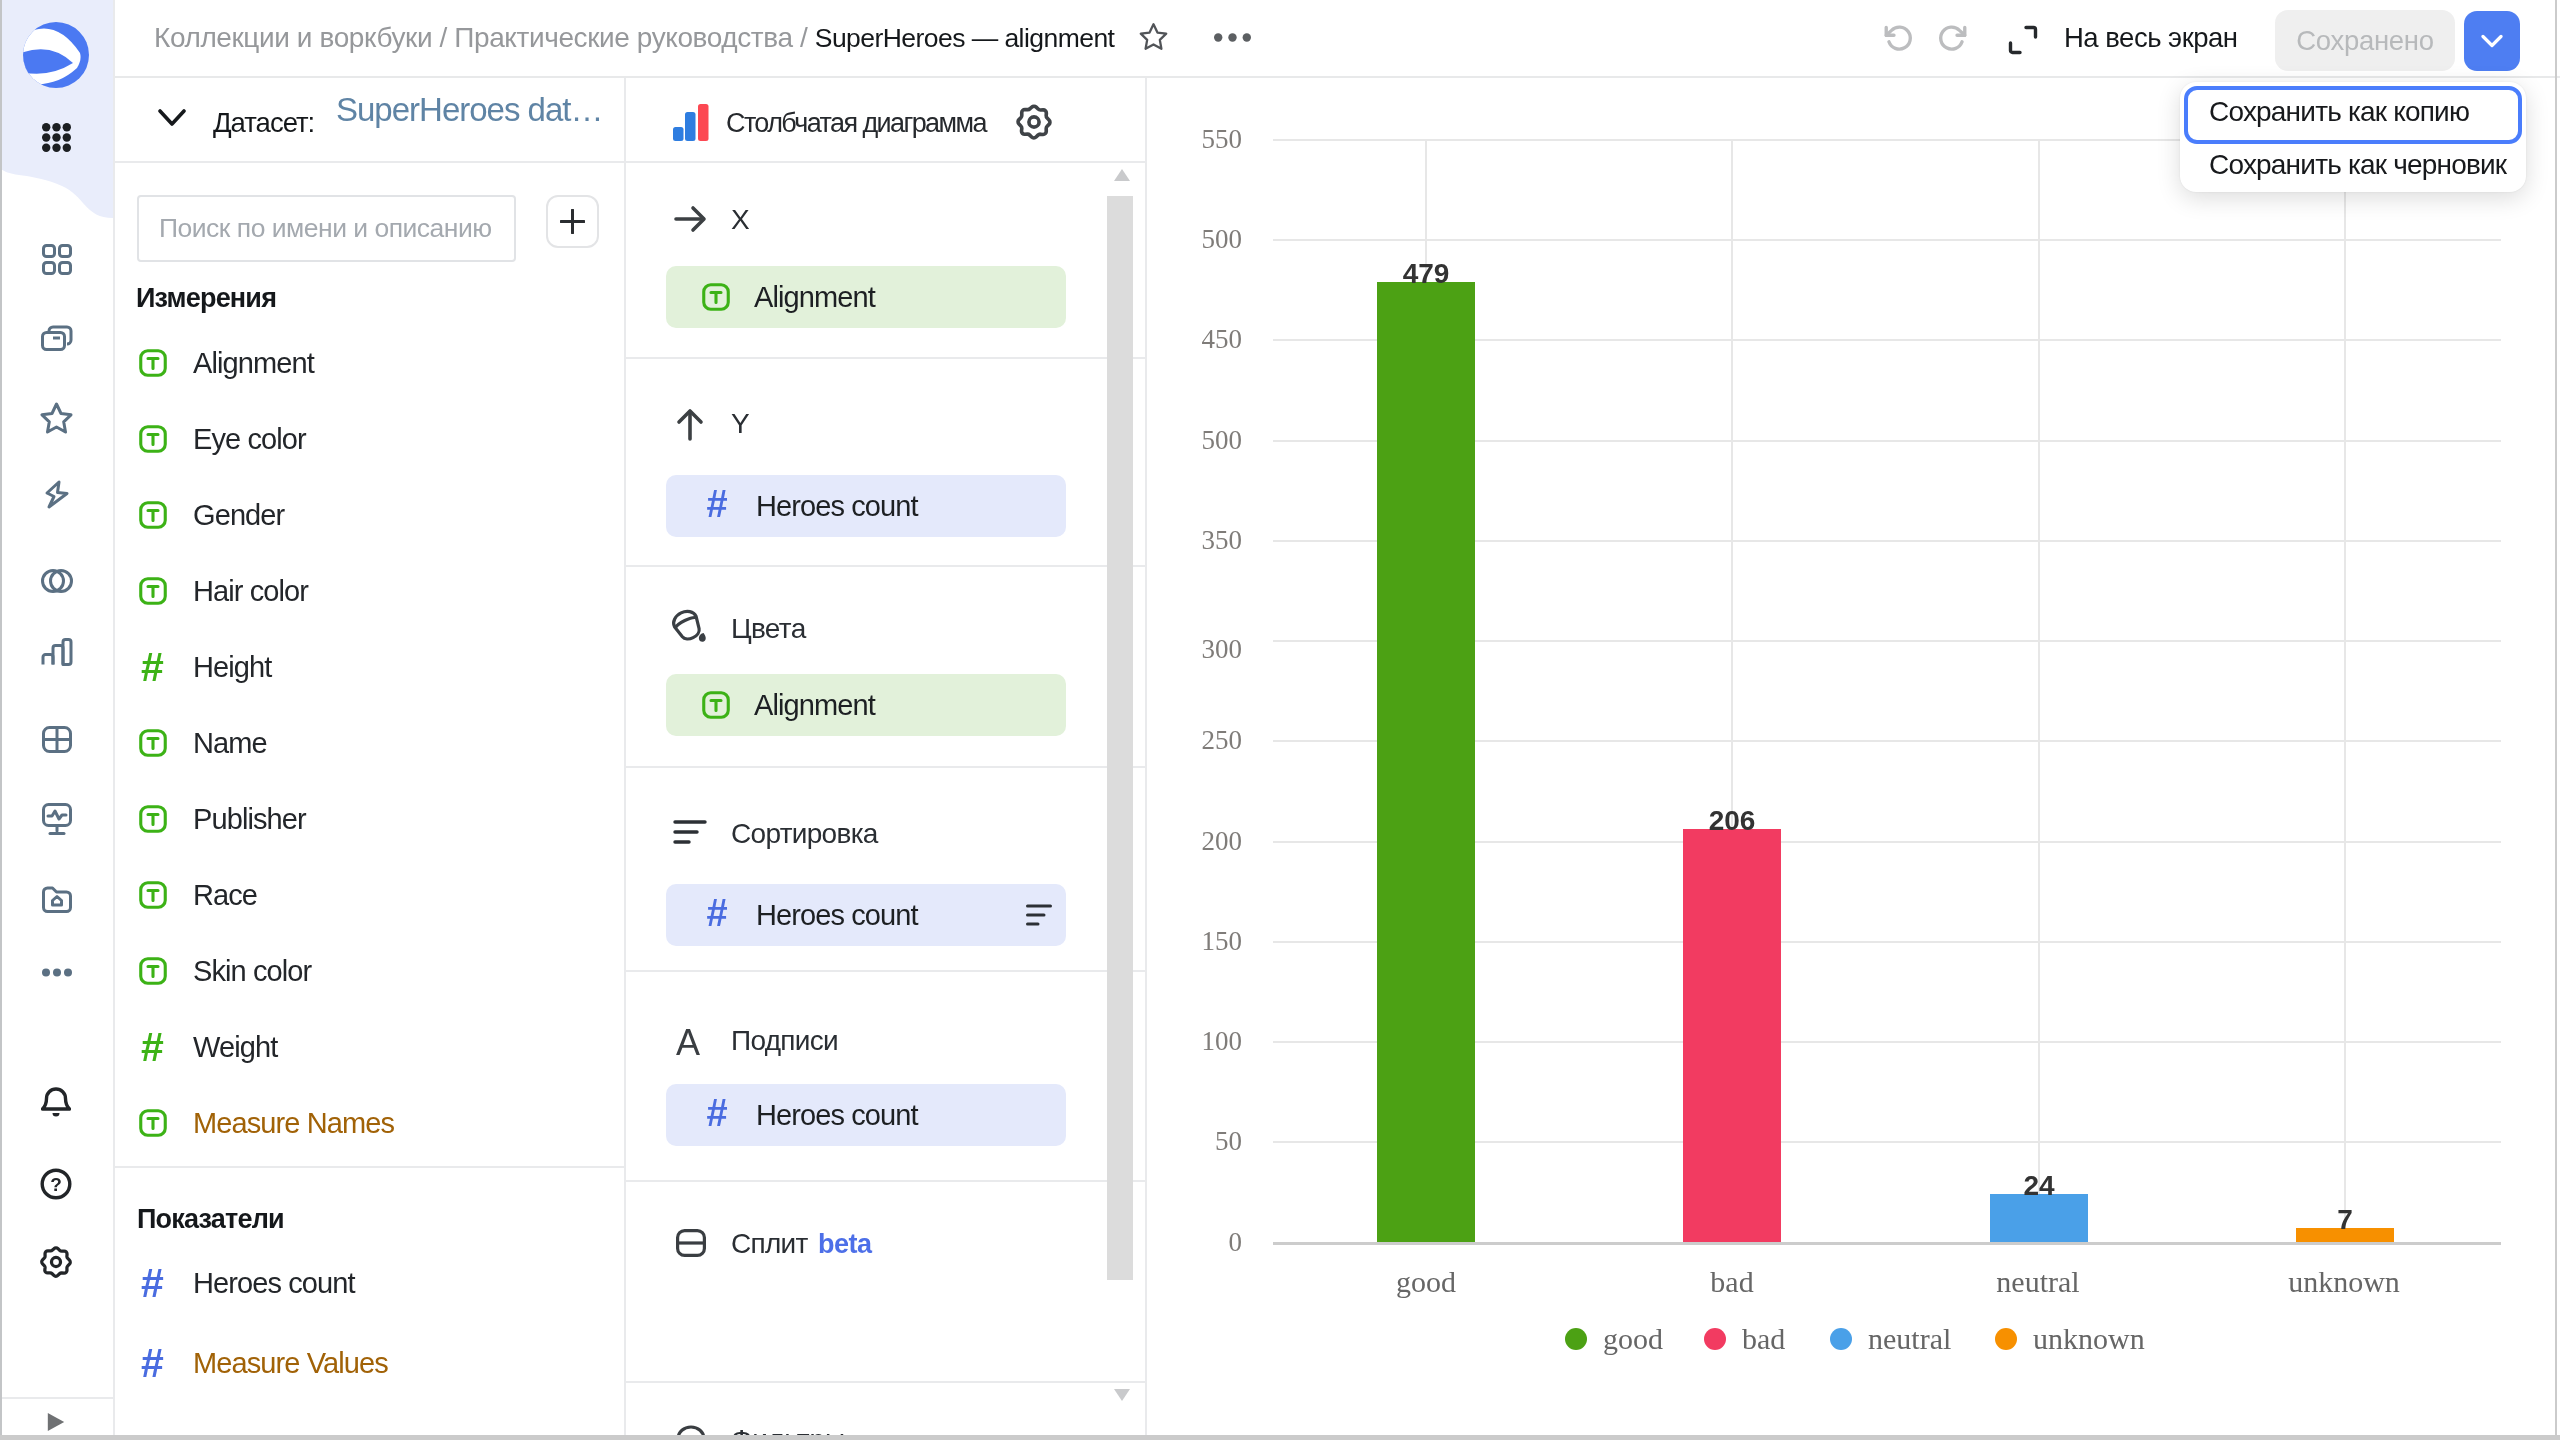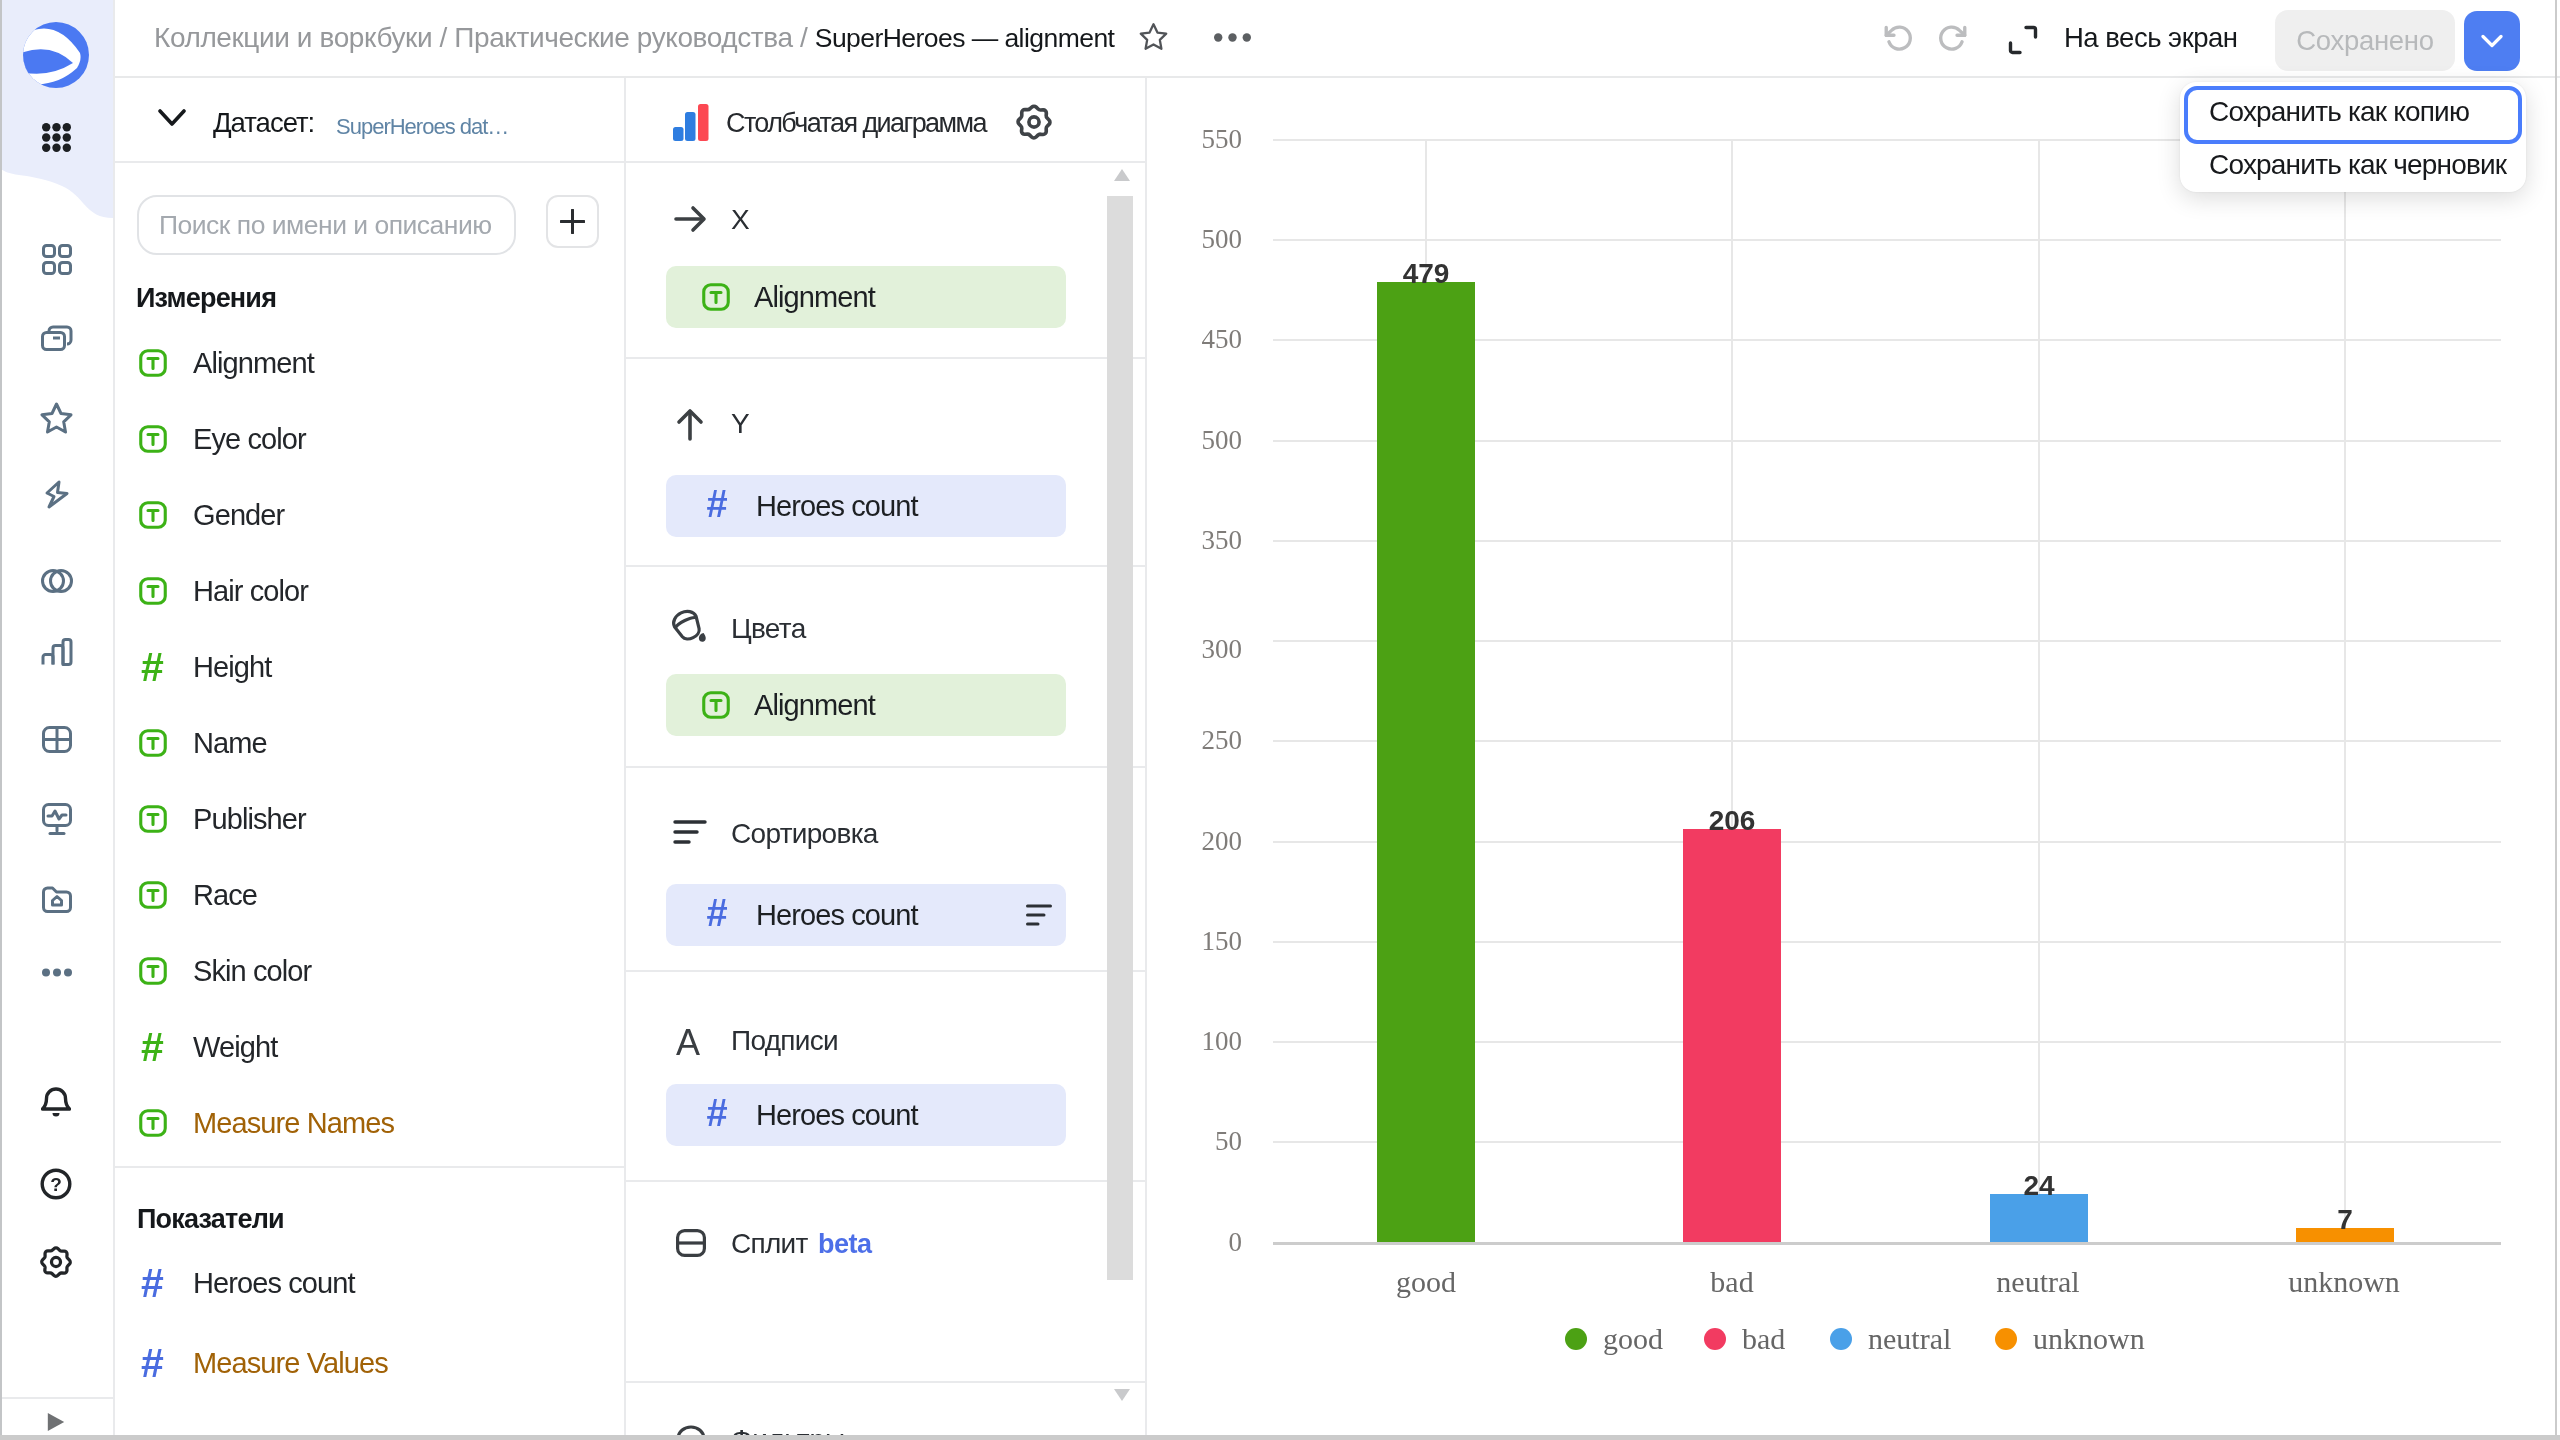--- a/index.html
+++ b/index.html
@@ -222,24 +222,24 @@
     <path d="M2,1 L20,11 L2,21 Z" fill="#6f7173"></path>
   </svg>
   <div class="hdiv" style="left:0;top:1397px;width:115px"></div>
 
   <div id="fields"></div>
 
   <svg class="abs" style="left:158px;top:108px" width="28" height="20" viewBox="0 0 28 20" fill="none" stroke="#16191c" stroke-width="3.6" stroke-linecap="round" stroke-linejoin="round">
     <path d="M2,3 L14,16 L26,3"></path>
   </svg>
   <div class="abs" style="left:213px;top:107px;font-size:27.5px;letter-spacing:-1px;color:#15181b">Датасет:</div>
-  <div class="abs" style="left:336px;top:114px;font-size:22px;letter-spacing:-1px;color:#5f84a5">SuperHeroes dat…</div>
+  <div class="abs" style="left:336px;top:91px;font-size:33px;letter-spacing:-1px;color:#5f84a5">SuperHeroes dat…</div>
   <div class="hdiv" style="left:113px;top:161px;width:511px"></div>
 
-  <div class="abs" style="left:137px;top:195px;width:379px;height:60px;border:2px solid #e1e3e6;border-radius:20px;display:flex;align-items:center">
+  <div class="abs" style="left:137px;top:195px;width:379px;height:67px;border:2px solid #e1e3e6;border-radius:4px;display:flex;align-items:center">
     <span style="margin-left:20px;font-size:26.5px;letter-spacing:-0.5px;color:#a4a9af">Поиск по имени и описанию</span>
   </div>
   <div class="abs" style="left:546px;top:195px;width:53px;height:53px;border:2px solid #e3e4e6;border-radius:12px">
     <svg class="abs" style="left:12px;top:12px" width="25" height="25" viewBox="0 0 25 25" stroke="#2a2d30" stroke-width="3" stroke-linecap="round">
       <line x1="12.5" y1="1" x2="12.5" y2="24"></line>
         <line x1="1" y1="12.5" x2="24" y2="12.5"></line>
     </svg>
   </div>
   <div class="abs fhead" style="left:136px;top:283px">Измерения</div>
   <div id="dims"></div>

